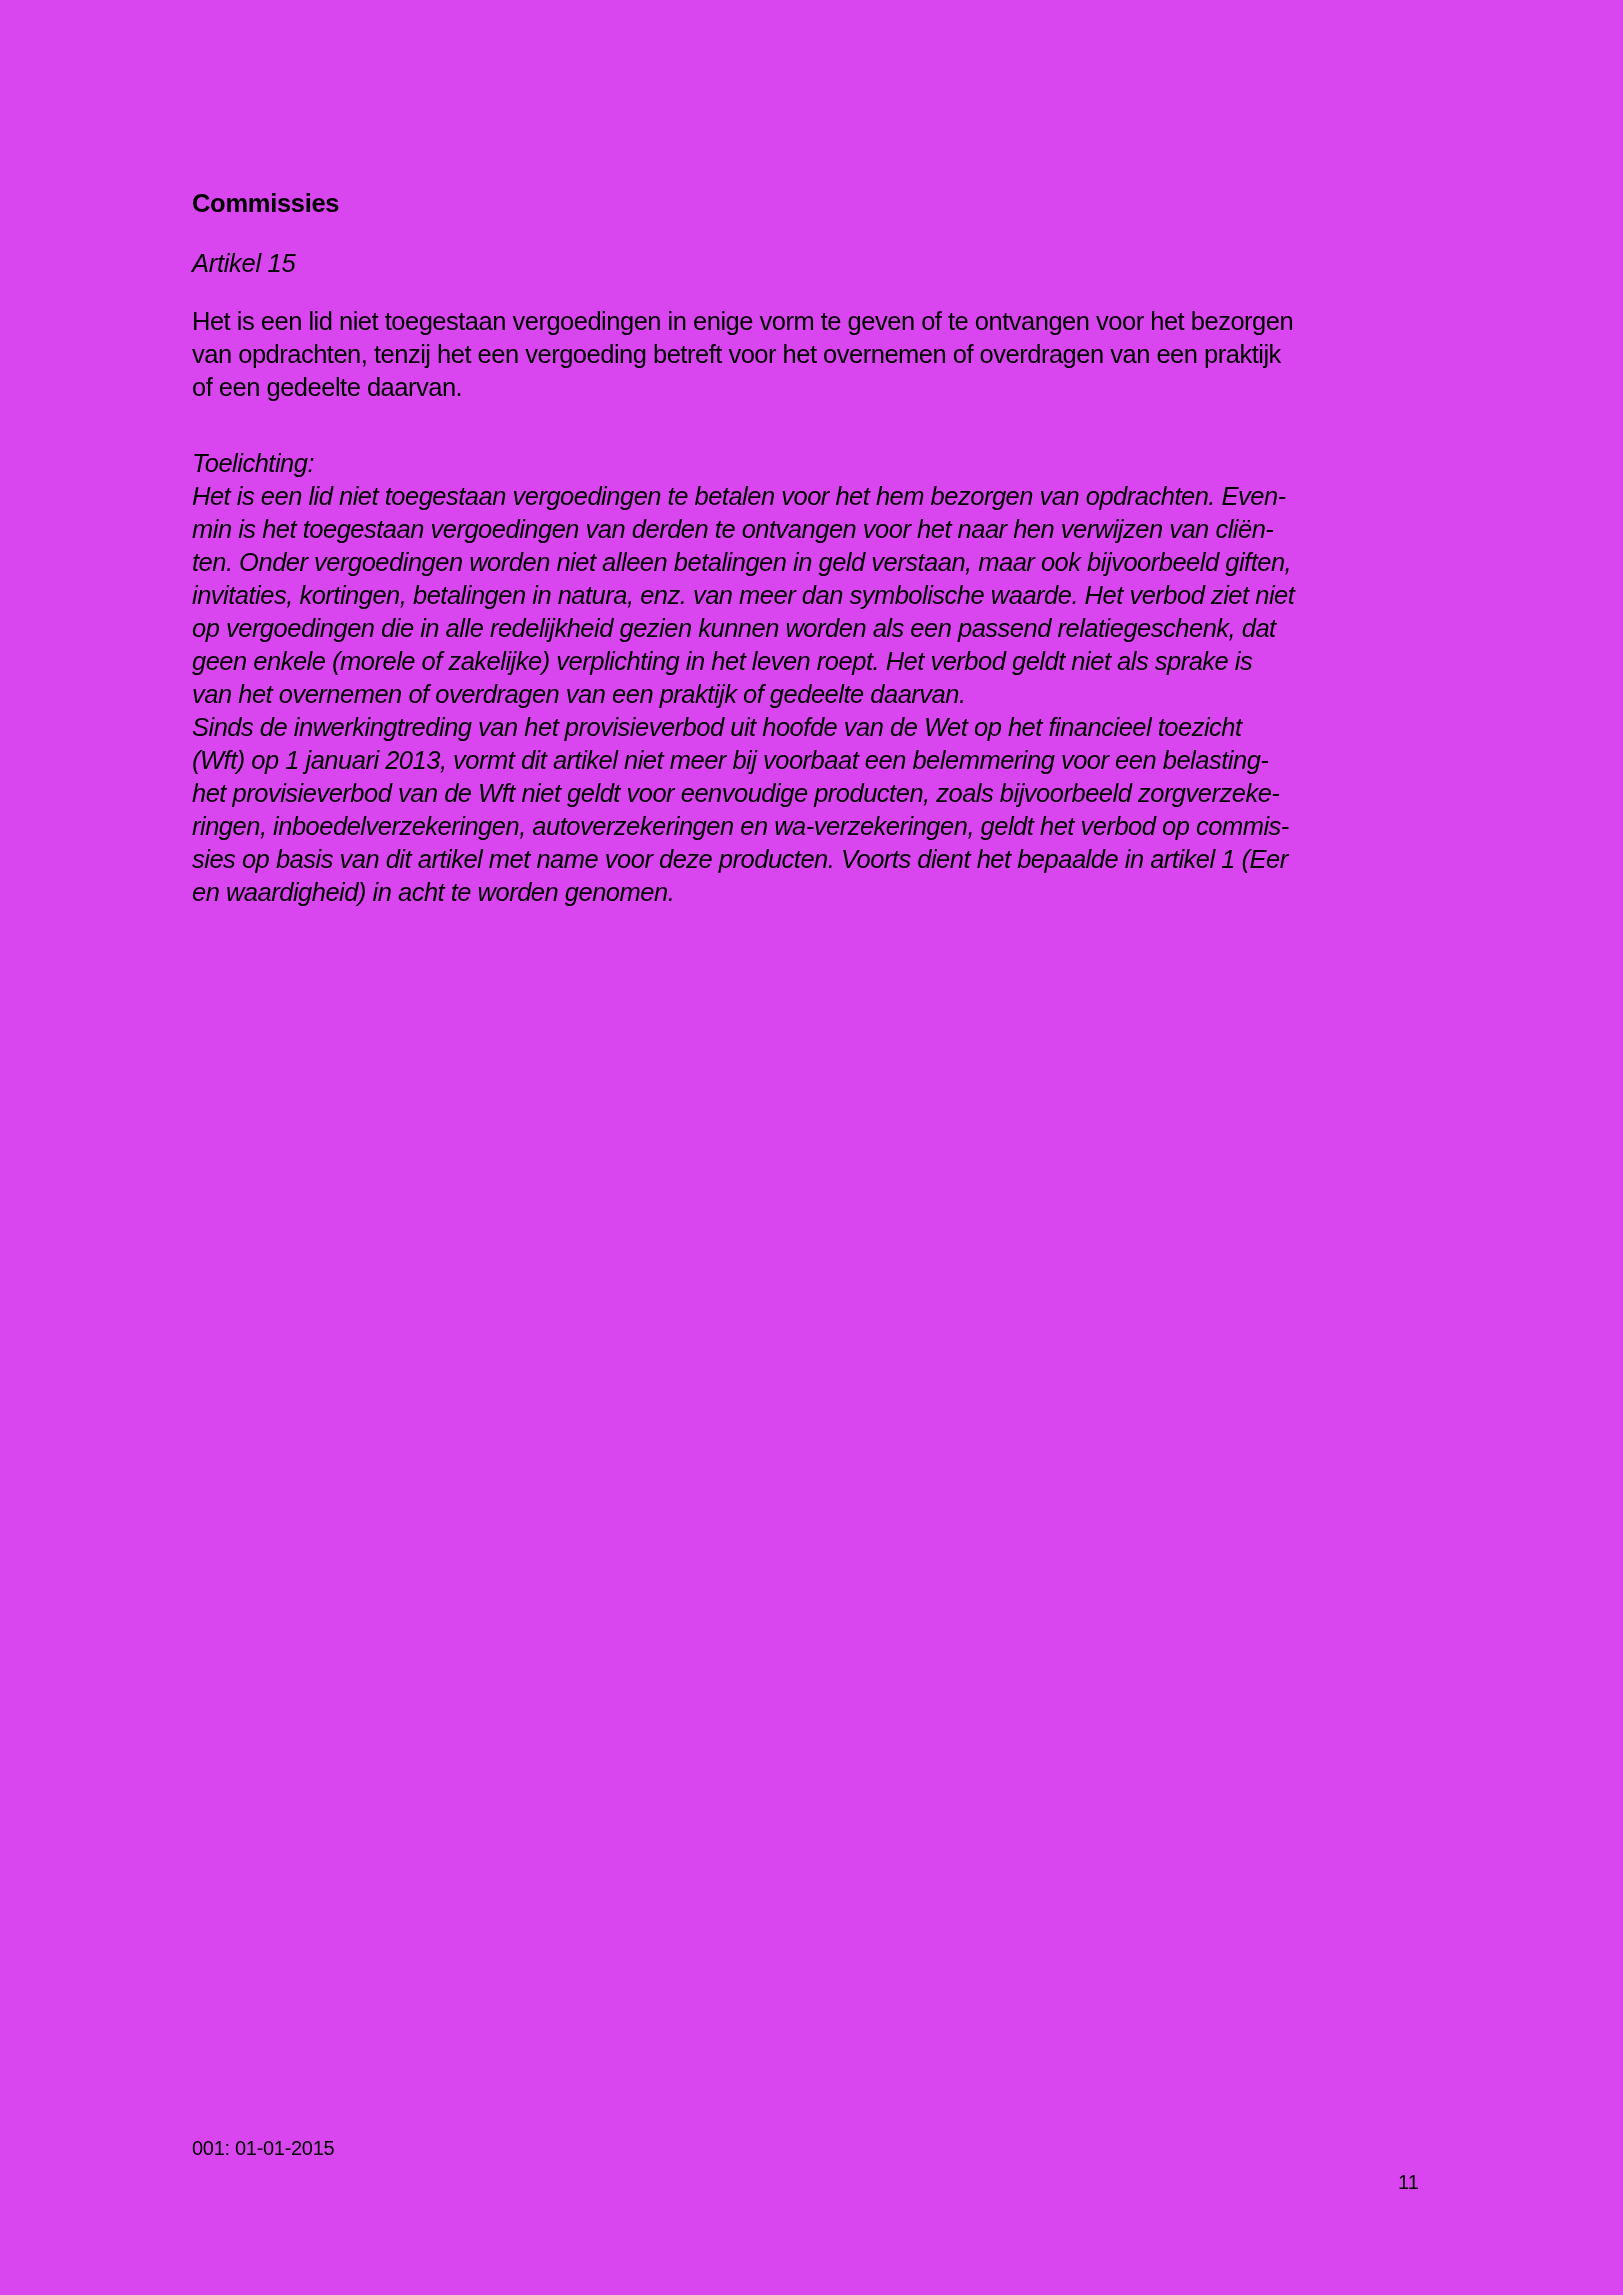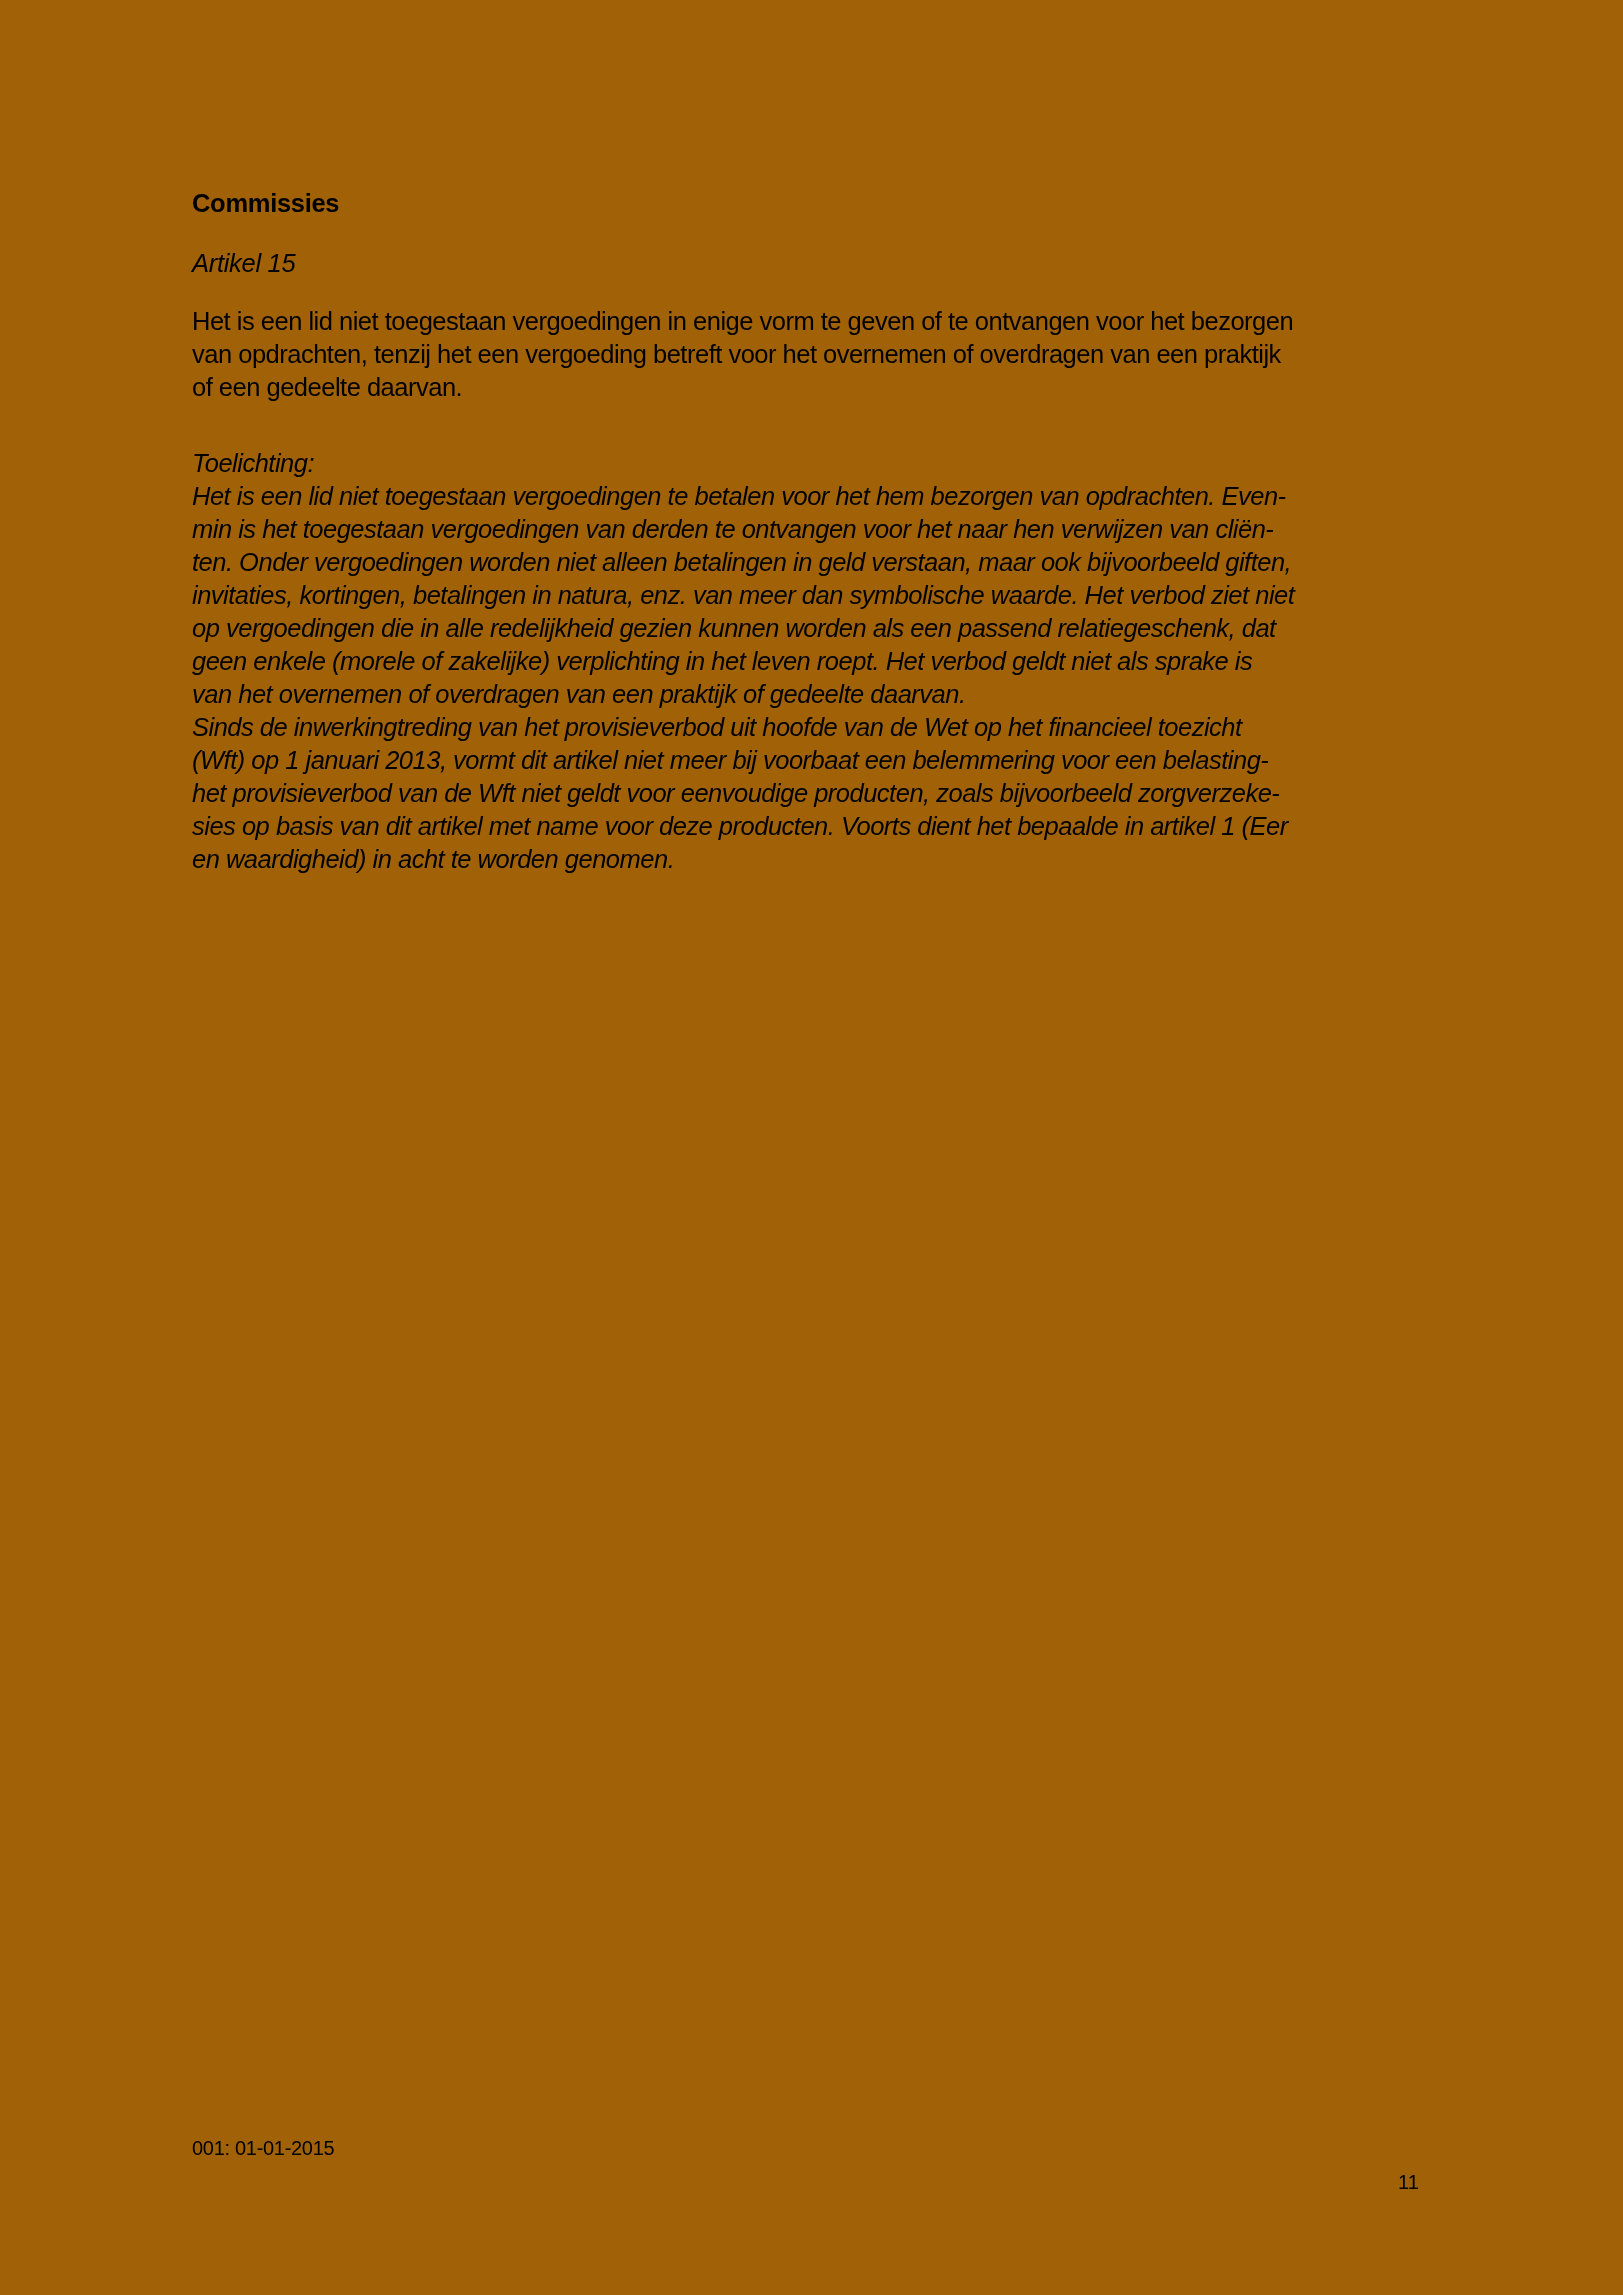--- a/index.html
+++ b/index.html
@@ -14,21 +14,21 @@
       overflow: hidden;
       font-family: "Liberation Sans", sans-serif;
       color: #000000;
     }
     .page {
       position: absolute;
       left: 0;
       top: 0;
       width: 1624px;
       height: 2295px;
-      background: #a16207;
+      background: #d946ef;
     }
     .content {
       position: absolute;
       left: 192px;
       top: 187px;
       width: 1250px;
     }
     .heading {
       font-size: 25.5px;
       font-weight: bold;
@@ -98,20 +98,21 @@
       <span class="line">Het is een lid niet toegestaan vergoedingen te betalen voor het hem bezorgen van opdrachten. Even-</span>
       <span class="line">min is het toegestaan vergoedingen van derden te ontvangen voor het naar hen verwijzen van cliën-</span>
       <span class="line">ten. Onder vergoedingen worden niet alleen betalingen in geld verstaan, maar ook bijvoorbeeld giften,</span>
       <span class="line">invitaties, kortingen, betalingen in natura, enz. van meer dan symbolische waarde. Het verbod ziet niet</span>
       <span class="line">op vergoedingen die in alle redelijkheid gezien kunnen worden als een passend relatiegeschenk, dat</span>
       <span class="line">geen enkele (morele of zakelijke) verplichting in het leven roept. Het verbod geldt niet als sprake is</span>
       <span class="line">van het overnemen of overdragen van een praktijk of gedeelte daarvan.</span>
       <span class="line">Sinds de inwerkingtreding van het provisieverbod uit hoofde van de Wet op het financieel toezicht</span>
       <span class="line">(Wft) op 1 januari 2013, vormt dit artikel niet meer bij voorbaat een belemmering voor een belasting-</span>
       <span class="line">het provisieverbod van de Wft niet geldt voor eenvoudige producten, zoals bijvoorbeeld zorgverzeke-</span>
+      <span class="line">ringen, inboedelverzekeringen, autoverzekeringen en wa-verzekeringen, geldt het verbod op commis-</span>
       <span class="line">sies op basis van dit artikel met name voor deze producten. Voorts dient het bepaalde in artikel 1 (Eer</span>
       <span class="line">en waardigheid) in acht te worden genomen.</span>
     </div>
   </div>
 
   <div class="footer-version">001: 01-01-2015</div>
   <div class="footer-page">11</div>
 </div>
 
 

